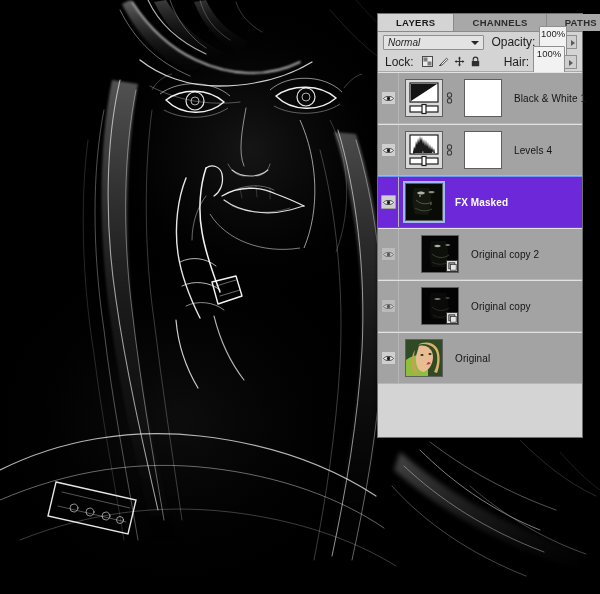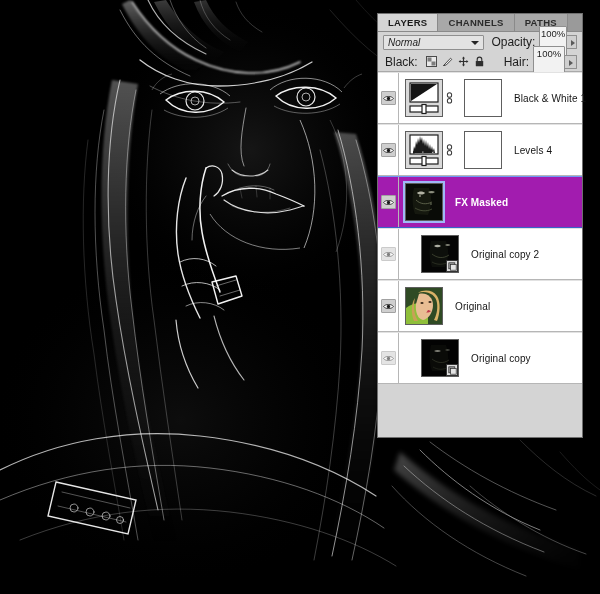--- a/index.html
+++ b/index.html
@@ -20,21 +20,21 @@
     box-sizing:border-box;
     box-shadow:0 1px 3px rgba(0,0,0,.6);
     font-size:10px;color:#1d1d1d;
     -webkit-font-smoothing:none;
   }
 
   
   .tabstrip{height:18px;background:#9a9a9a;display:flex;align-items:stretch;
             border-bottom:1px solid #8a8a8a;box-sizing:border-box;}
   .tab{
-    padding:0 10px;display:flex;align-items:center;justify-content:center;
+    padding:0 18px;display:flex;align-items:center;justify-content:center;
     font-size:9.5px;font-weight:bold;letter-spacing:.3px;color:#2b2b2b;
     border-right:1px solid #8a8a8a;
     background:#a8a8a8;
   }
   .tab.active{background:#d4d4d4;color:#1a1a1a;}
   .tab-fill{flex:1;background:#9a9a9a;}
 
   
   .row-blend{height:20px;display:flex;align-items:center;padding:0 5px;box-sizing:border-box;}
   .combo{
@@ -67,25 +67,25 @@
   .row-lock{height:20px;display:flex;align-items:center;padding:0 5px;box-sizing:border-box;
             border-bottom:1px solid #a9a9a9;}
   .lock-icons{display:flex;align-items:center;gap:5px;margin-left:4px;}
   .licon{width:11px;height:11px;display:block;}
 
   
   .layerlist{background:#d4d4d4;}
   .lrow{
     display:flex;align-items:center;position:relative;
     border-bottom:1px solid #b6b6b6;border-top:1px solid #e2e2e2;
-    box-sizing:border-box;background:#ffffff;
+    box-sizing:border-box;background:#a3a3a3;
   }
   .lrow.tall{height:52px;}
   .lrow.short{height:22px;}
-  .lrow.selected{background:#a21caf;border-bottom-color:#3a63c9;border-top-color:#6f98f5;}
+  .lrow.selected{background:#6d28d9;border-bottom-color:#3a63c9;border-top-color:#6f98f5;}
   .lrow.selected .lname{color:#ffffff;font-weight:bold;}
 
   .eyecell{
     width:21px;min-width:21px;height:100%;display:flex;align-items:center;justify-content:center;
     border-right:1px solid #b6b6b6;box-sizing:border-box;
   }
   .eyebox{
     width:15px;height:14px;background:#cfcfcf;border:1px solid #a2a2a2;
     display:flex;align-items:center;justify-content:center;box-sizing:border-box;border-radius:1px;
   }
@@ -313,21 +313,21 @@
     <div class="combo">
       <span class="lbl">Normal</span>
       <span class="caret"></span>
     </div>
     <span class="fieldlabel">Opacity:</span>
     <div class="numbox">100%</div>
     <div class="stepper"></div>
   </div>
 
   <div class="row-lock">
-    <span class="fieldlabel" style="margin-left:2px;">Black:</span>
+    <span class="fieldlabel" style="margin-left:2px;">Lock:</span>
     <div class="lock-icons">
 
       <svg class="licon" viewBox="0 0 11 11">
         <rect x="0.5" y="0.5" width="10" height="10" fill="#e8e8e8" stroke="#4a4a4a"></rect>
         <rect x="1.5" y="1.5" width="4" height="4" fill="#7d7d7d"></rect>
         <rect x="5.5" y="5.5" width="4" height="4" fill="#7d7d7d"></rect>
       </svg>
 
       <svg class="licon" viewBox="0 0 11 11">
         <path d="M1.5 9.5 L3 8 L8.5 2.2 L9.8 3.4 L4.2 9 Z" fill="#f0f0f0" stroke="#3c3c3c" stroke-width="0.9"></path>
@@ -464,20 +464,51 @@
           </svg>
           <span class="sobadge">
             <svg width="9" height="9" viewBox="0 0 9 9">
               <rect x="0.8" y="0.8" width="6" height="6" fill="#9a9a9a" stroke="#2b2b2b" stroke-width="0.7"></rect>
               <rect x="2.6" y="2.6" width="5.6" height="5.6" fill="#e4e4e4" stroke="#2b2b2b" stroke-width="0.7"></rect>
             </svg>
           </span>
         </div>
       </div>
       <span class="lname">Original copy 2</span>
+    </div>
+
+    <div class="lrow tall">
+      <div class="eyecell">
+        <div class="eyebox dim">
+          <svg width="11" height="7" viewBox="0 0 11 7">
+            <path d="M0.6 3.5 C2.4 0.8 8.6 0.8 10.4 3.5 C8.6 6.2 2.4 6.2 0.6 3.5 Z" fill="#fff" stroke="#1a1a1a" stroke-width="0.8"></path>
+            <circle cx="5.5" cy="3.5" r="1.7" fill="#1a1a1a"></circle>
+          </svg>
+        </div>
+      </div>
+      <span class="indent"></span>
+      <div class="thumbwrap" style="padding-left:0;">
+        <div class="thumb dark">
+          <svg width="36" height="36" viewBox="0 0 36 36">
+            <rect x="0" y="0" width="36" height="36" fill="#030303"></rect>
+            <path d="M9 5 C7 13 7 23 10 31 L23 31 C27 23 27 13 24 5 Z" fill="#0a0b08"></path>
+            <path d="M12 11 C14 9.6 17 9.6 19 11 C17 12.4 14 12.4 12 11 Z" fill="#cfcfc2" opacity="0.6"></path>
+            <path d="M23 10 C24.6 9 26.8 9 28.2 10 C26.8 11.1 24.6 11.1 23 10 Z" fill="#aaad9c" opacity="0.5"></path>
+            <path d="M10 19 C15 23 21 24 27 20" stroke="#3e4231" stroke-width="0.6" fill="none"></path>
+            <path d="M11 27 C16 30 21 30 27 27" stroke="#32362a" stroke-width="0.5" fill="none"></path>
+          </svg>
+          <span class="sobadge">
+            <svg width="9" height="9" viewBox="0 0 9 9">
+              <rect x="0.8" y="0.8" width="6" height="6" fill="#9a9a9a" stroke="#2b2b2b" stroke-width="0.7"></rect>
+              <rect x="2.6" y="2.6" width="5.6" height="5.6" fill="#e4e4e4" stroke="#2b2b2b" stroke-width="0.7"></rect>
+            </svg>
+          </span>
+        </div>
+      </div>
+      <span class="lname">Original copy</span>
     </div>
 
     <div class="lrow tall">
       <div class="eyecell">
         <div class="eyebox">
           <svg width="11" height="7" viewBox="0 0 11 7">
             <path d="M0.6 3.5 C2.4 0.8 8.6 0.8 10.4 3.5 C8.6 6.2 2.4 6.2 0.6 3.5 Z" fill="#fff" stroke="#1a1a1a" stroke-width="0.8"></path>
             <circle cx="5.5" cy="3.5" r="1.7" fill="#1a1a1a"></circle>
           </svg>
         </div>
@@ -493,46 +524,15 @@
             <ellipse cx="16" cy="15" rx="1.6" ry="1.1" fill="#3b2b1c"></ellipse>
             <ellipse cx="24" cy="14" rx="1.6" ry="1.1" fill="#3b2b1c"></ellipse>
             <path d="M17 23 C19 21.5 23 21.5 25 23 C23 25 19 25 17 23 Z" fill="#c0394a"></path>
             <path d="M12 27 C15 25 17 22 18 20 L22 22 C20 26 16 29 13 30 Z" fill="#e8bd93"></path>
           </svg>
         </div>
       </div>
       <span class="lname">Original</span>
     </div>
 
-    <div class="lrow tall">
-      <div class="eyecell">
-        <div class="eyebox dim">
-          <svg width="11" height="7" viewBox="0 0 11 7">
-            <path d="M0.6 3.5 C2.4 0.8 8.6 0.8 10.4 3.5 C8.6 6.2 2.4 6.2 0.6 3.5 Z" fill="#fff" stroke="#1a1a1a" stroke-width="0.8"></path>
-            <circle cx="5.5" cy="3.5" r="1.7" fill="#1a1a1a"></circle>
-          </svg>
-        </div>
-      </div>
-      <span class="indent"></span>
-      <div class="thumbwrap" style="padding-left:0;">
-        <div class="thumb dark">
-          <svg width="36" height="36" viewBox="0 0 36 36">
-            <rect x="0" y="0" width="36" height="36" fill="#030303"></rect>
-            <path d="M9 5 C7 13 7 23 10 31 L23 31 C27 23 27 13 24 5 Z" fill="#0a0b08"></path>
-            <path d="M12 11 C14 9.6 17 9.6 19 11 C17 12.4 14 12.4 12 11 Z" fill="#cfcfc2" opacity="0.6"></path>
-            <path d="M23 10 C24.6 9 26.8 9 28.2 10 C26.8 11.1 24.6 11.1 23 10 Z" fill="#aaad9c" opacity="0.5"></path>
-            <path d="M10 19 C15 23 21 24 27 20" stroke="#3e4231" stroke-width="0.6" fill="none"></path>
-            <path d="M11 27 C16 30 21 30 27 27" stroke="#32362a" stroke-width="0.5" fill="none"></path>
-          </svg>
-          <span class="sobadge">
-            <svg width="9" height="9" viewBox="0 0 9 9">
-              <rect x="0.8" y="0.8" width="6" height="6" fill="#9a9a9a" stroke="#2b2b2b" stroke-width="0.7"></rect>
-              <rect x="2.6" y="2.6" width="5.6" height="5.6" fill="#e4e4e4" stroke="#2b2b2b" stroke-width="0.7"></rect>
-            </svg>
-          </span>
-        </div>
-      </div>
-      <span class="lname">Original copy</span>
-    </div>
-
   </div>
   <div class="panel-bottom"></div>
 </div>
 
 </body></html>

